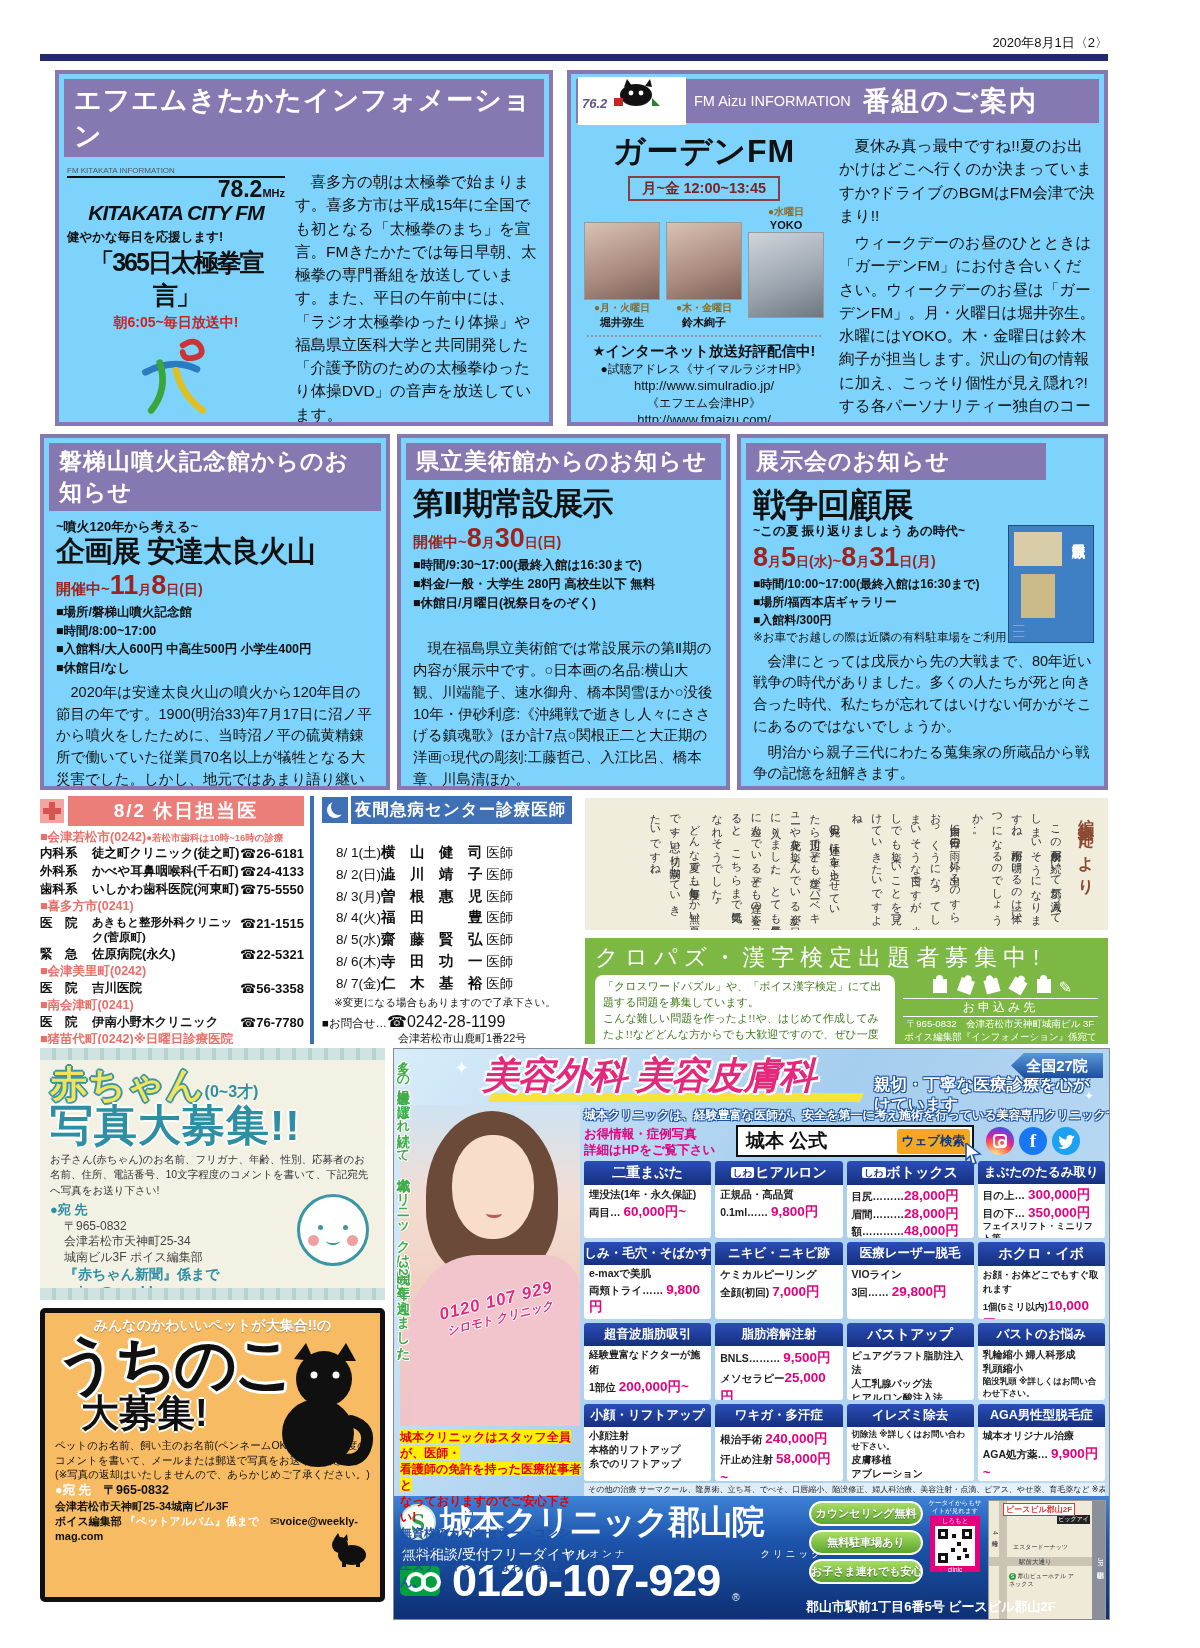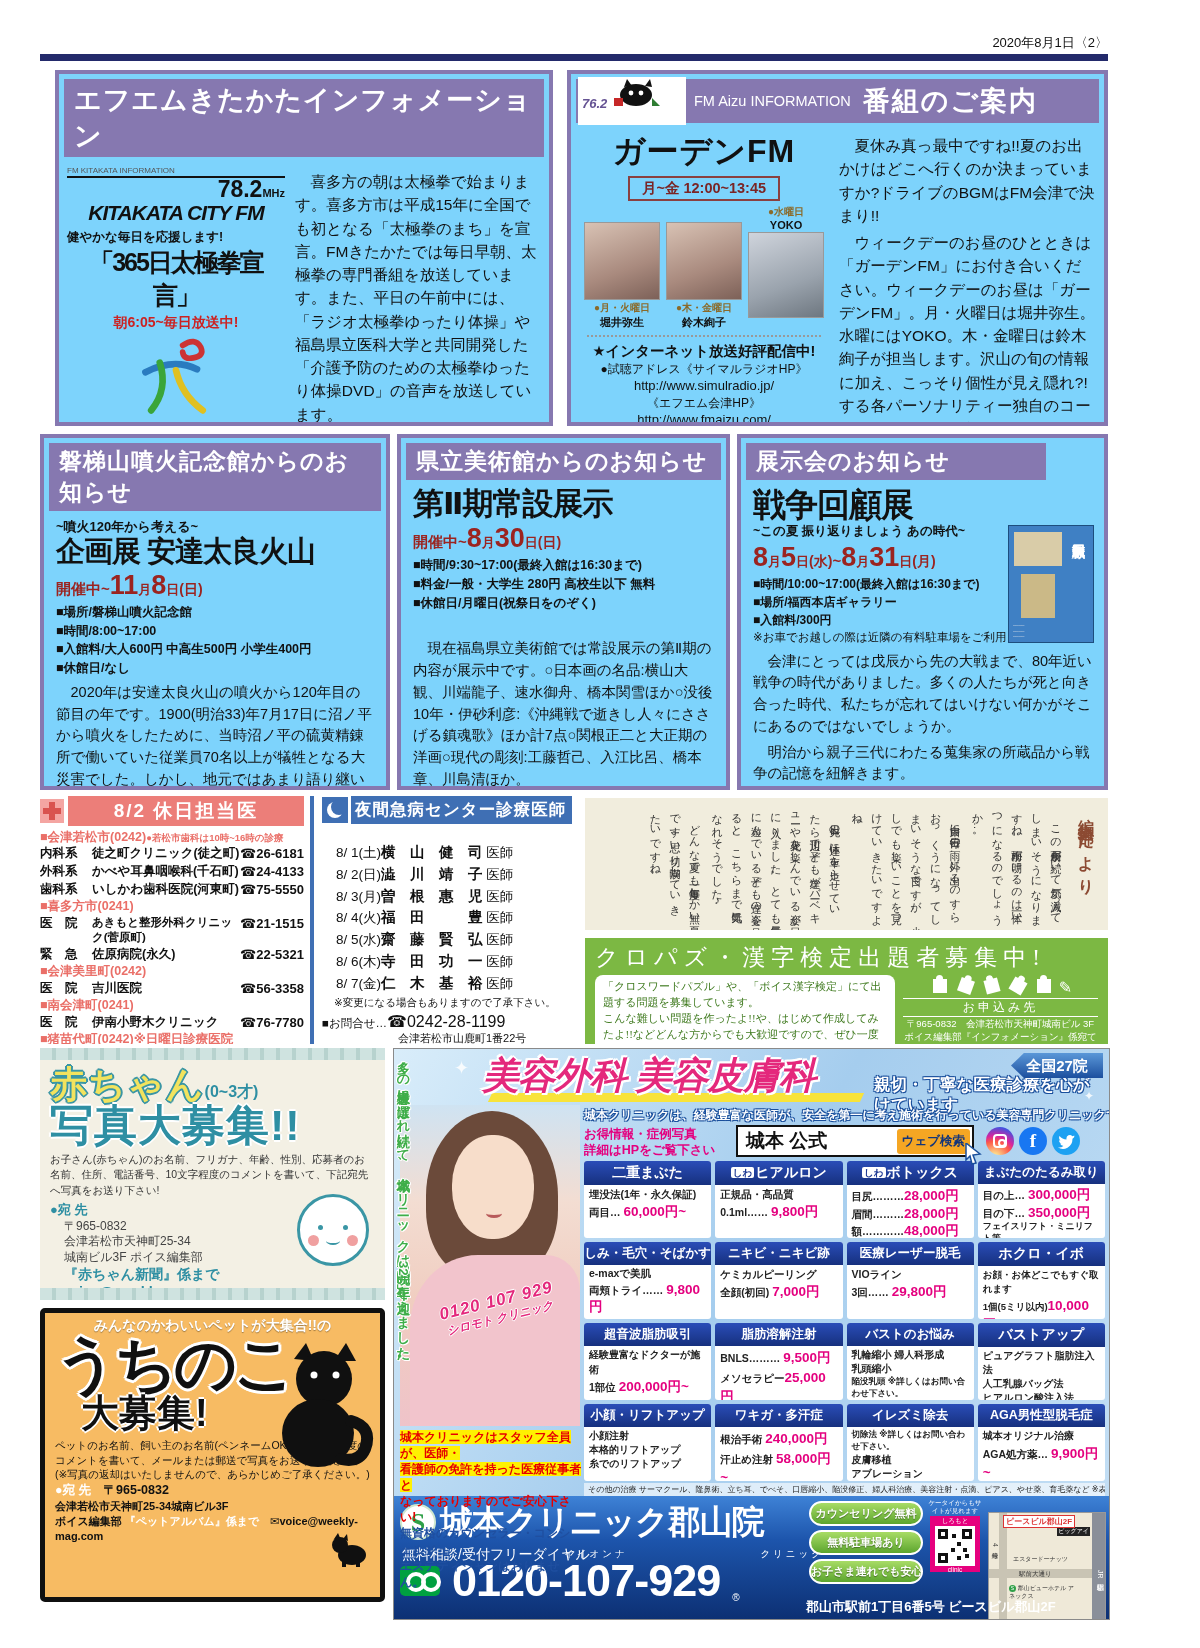--- a/index.html
+++ b/index.html
@@ -201,21 +201,21 @@
 .fdicon::after{content:'';position:absolute;left:21px;top:6px;width:12px;height:12px;border:4px solid #fff;border-radius:50%}
 .bigphone{font-size:45px;font-weight:bold;letter-spacing:-1px;line-height:1;white-space:nowrap}
 .pills{position:absolute;left:415px;top:5px;width:114px}
 .pill{height:25px;margin-bottom:4px;background:linear-gradient(180deg,#A8DC66,#5CA52E);border:2px solid #fff;border-radius:14px;
  font-size:11px;font-weight:bold;text-align:center;line-height:21px;text-shadow:0 1px 1px rgba(0,0,0,.4);white-space:nowrap;overflow:hidden}
 .qrzone{position:absolute;left:533px;top:3px;width:56px;text-align:center}
 .qrnote{font-size:6.5px;line-height:1.2}
 .qrbox{width:50px;height:56px;background:#E6007E;margin:1px auto 0;padding:1px;font-size:6.5px;color:#fff}
 .qrwhite{width:40px;height:40px;background:#fff;margin:0 auto;position:relative}
 .qrwhite svg{display:block}
-.mapbox{position:absolute;left:594px;top:16px;width:118px;height:124px;background:#EFE9D8;border:1px solid #999;overflow:hidden;color:#333}
+.mapbox{position:absolute;left:594px;top:4px;width:118px;height:124px;background:#EFE9D8;border:1px solid #999;overflow:hidden;color:#333}
 .maplabel{position:absolute;left:14px;top:2px;background:#fff;border:1px solid #D33;color:#D33;font-size:8px;font-weight:bold;padding:0 2px;z-index:2;white-space:nowrap}
 .road-h{position:absolute;left:0;top:56px;width:100%;height:9px;background:#c9c4b4}
 .road-v{position:absolute;left:10px;top:0;width:8px;height:100%;background:#c9c4b4}
 .jr{position:absolute;right:0;top:0;width:13px;height:100%;background:#8a8f99;color:#fff;font-size:7px;writing-mode:vertical-rl;text-align:center}
 .poi1{position:absolute;right:15px;top:14px;background:#222;color:#fff;font-size:6px;padding:0 1px}
 .poi2{position:absolute;left:24px;top:42px;font-size:6px}
 .roadname{position:absolute;left:30px;top:57px;font-size:6.5px}
 .poi3{position:absolute;left:20px;top:72px;font-size:6px;width:70px;line-height:1.3}
 .r4{position:absolute;left:1px;top:30px;font-size:6.5px;writing-mode:vertical-rl}
 .sdot{display:inline-block;width:7px;height:7px;background:#2FA048;border-radius:50%;color:#fff;font-size:5px;line-height:7px;text-align:center}
@@ -640,33 +640,33 @@
         </div>
     </div>
     <div class="pr">
       <div class="hd">脂肪溶解注射</div>
       <div class="bd">
         <div><span>BNLS……… </span><span class="price">9,500円</span></div>
         <div><span>メソセラピー</span><span class="price">25,000円</span></div>
         </div>
     </div>
     <div class="pr">
+      <div class="hd" style="font-size:14px">バストアップ</div>
+      <div class="bd" style="line-height:1.4;font-size:10px">
+        <div>ピュアグラフト脂肪注入法</div>
+        <div>人工乳腺バッグ法</div>
+        <div>ヒアルロン酸注入法</div>
+        </div>
+    </div>
+    <div class="pr">
       <div class="hd">バストのお悩み</div>
       <div class="bd" style="line-height:1.4;font-size:10px">
         <div>乳輪縮小 婦人科形成</div>
         <div>乳頭縮小</div>
         <div style="font-size:8.5px">陥没乳頭 ※詳しくはお問い合わせ下さい。</div>
-        </div>
-    </div>
-    <div class="pr">
-      <div class="hd" style="font-size:14px">バストアップ</div>
-      <div class="bd" style="line-height:1.4;font-size:10px">
-        <div>ピュアグラフト脂肪注入法</div>
-        <div>人工乳腺バッグ法</div>
-        <div>ヒアルロン酸注入法</div>
         </div>
     </div>
     <div class="pr">
       <div class="hd">小顔・リフトアップ</div>
       <div class="bd" style="line-height:1.4;font-size:10px">
         <div>小顔注射</div>
         <div>本格的リフトアップ</div>
         <div>糸でのリフトアップ</div>
         </div>
     </div>

